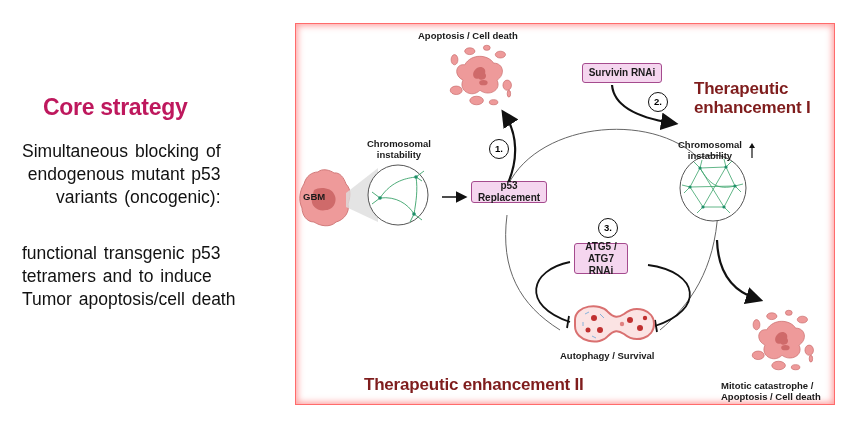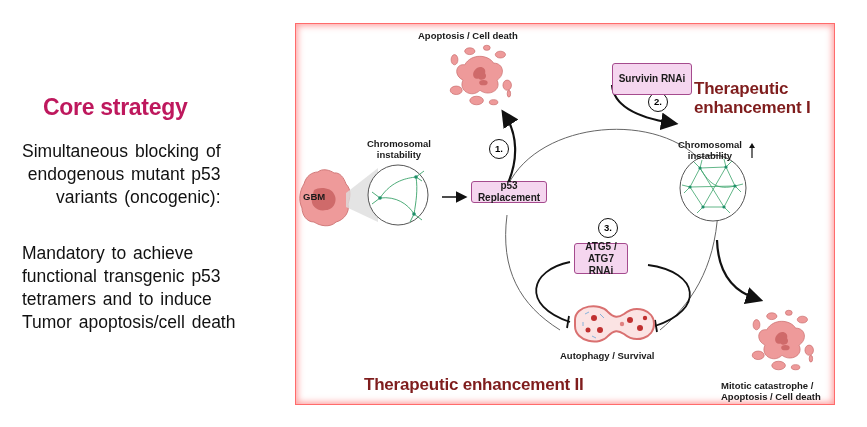--- a/index.html
+++ b/index.html
@@ -19,21 +19,20 @@
 </head>
 <body>
 
 <div class="left-title">Core strategy</div>
 <div id="para1" class="left-para">
   <div>Simultaneous  blocking  of</div>
   <div>endogenous  mutant  p53</div>
   <div>variants (oncogenic):</div>
 </div>
 <div id="para2" class="left-para">
-  <div>Mandatory to achieve</div>
   <div>functional transgenic p53</div>
   <div>tetramers and to induce</div>
   <div>Tumor  apoptosis/cell death</div>
 </div>
 
 <div class="frame"></div>
 
 <svg class="diagram" width="867" height="427">
   <defs>
     <marker id="ah" markerWidth="8" markerHeight="8" refX="5" refY="4" orient="auto">
@@ -148,21 +147,21 @@
 
 <div class="box" style="left:471px; top:181px; width:76px; height:22px;">
   <div>p53</div>
   <div>Replacement</div>
 </div>
 
 <div class="step" style="left:489px; top:139px;">1.</div>
 <div class="step" style="left:648px; top:92px;">2.</div>
 <div class="step" style="left:598px; top:218px;">3.</div>
 
-<div class="box" style="left:612px; top:63px; width:80px; height:32px;">Survivin RNAi</div>
+<div class="box" style="left:582px; top:63px; width:80px; height:20px;">Survivin RNAi</div>
 
 <div class="red-title" style="left:694px; top:79px;">
   <div>Therapeutic</div>
   <div>enhancement I</div>
 </div>
 
 <div class="small-lbl" style="left:678px; top:139px;">
   <div>Chromosomal</div>
   <div>instability</div>
 </div>

